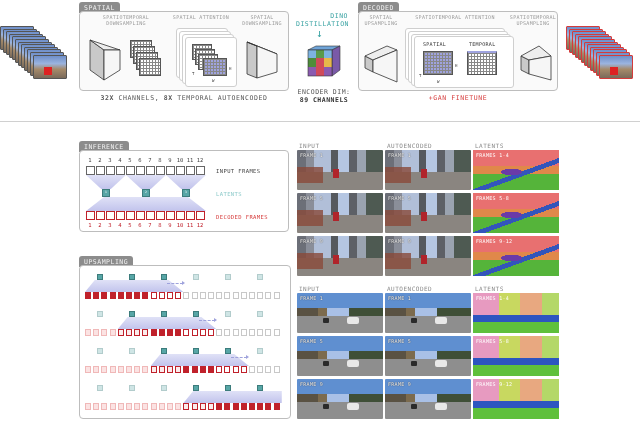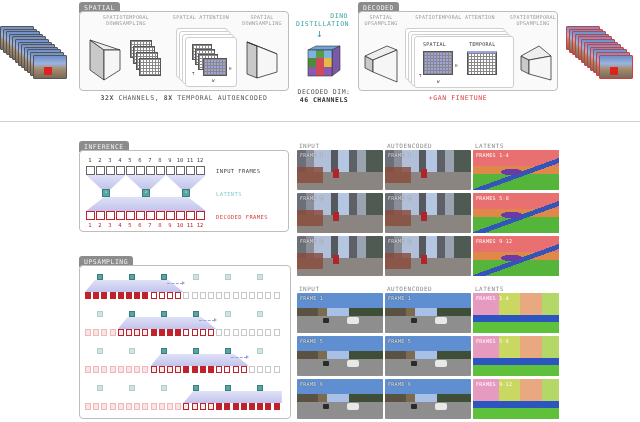--- a/index.html
+++ b/index.html
@@ -140,22 +140,22 @@
   <rect x="20" y="6" width="8" height="8" fill="#7db3e0"></rect>
   <rect x="4" y="14" width="8" height="9" fill="#4e8c3a"></rect>
   <rect x="12" y="14" width="8" height="9" fill="#d04a5a"></rect>
   <rect x="20" y="14" width="8" height="9" fill="#e6b84a"></rect>
   <rect x="4" y="23" width="8" height="9" fill="#8a5ab0"></rect>
   <rect x="12" y="23" width="8" height="9" fill="#d04a5a"></rect>
   <rect x="20" y="23" width="8" height="9" fill="#8a5ab0"></rect>
   <rect x="4" y="6" width="24" height="26" fill="none" stroke="#333" stroke-width="0.6"></rect>
 </svg>
 <div class="abs mono" style="left:294px;top:88px;width:60px;text-align:center;font-size:6.5px;line-height:8px;color:#555;letter-spacing:0.5px;">
-  <div>DECODED DIM:</div>
-  <div style="font-weight:bold;color:#333;">46 CHANNELS</div>
+  <div>ENCODER DIM:</div>
+  <div style="font-weight:bold;color:#333;">89 CHANNELS</div>
 </div>
 
 <div class="abs tab mono" style="left:358px;top:2px;">DECODED</div>
 <div class="abs panel" style="left:358px;top:11px;width:200px;height:80px;">
   <div class="abs lbl mono" style="left:2px;top:2px;width:40px;">SPATIAL UPSAMPLING</div>
   <div class="abs lbl mono" style="left:46px;top:2px;width:100px;">SPATIOTEMPORAL ATTENTION</div>
   <div class="abs lbl mono" style="left:150px;top:2px;width:48px;">SPATIOTEMPORAL UPSAMPLING</div>
 
   <svg class="abs" style="left:4px;top:30px;" width="38" height="44" viewBox="0 0 38 44">
     <polygon points="2,14 10,18 10,30 2,26" fill="#c9c9c9" stroke="#333" stroke-width="0.8"></polygon>

